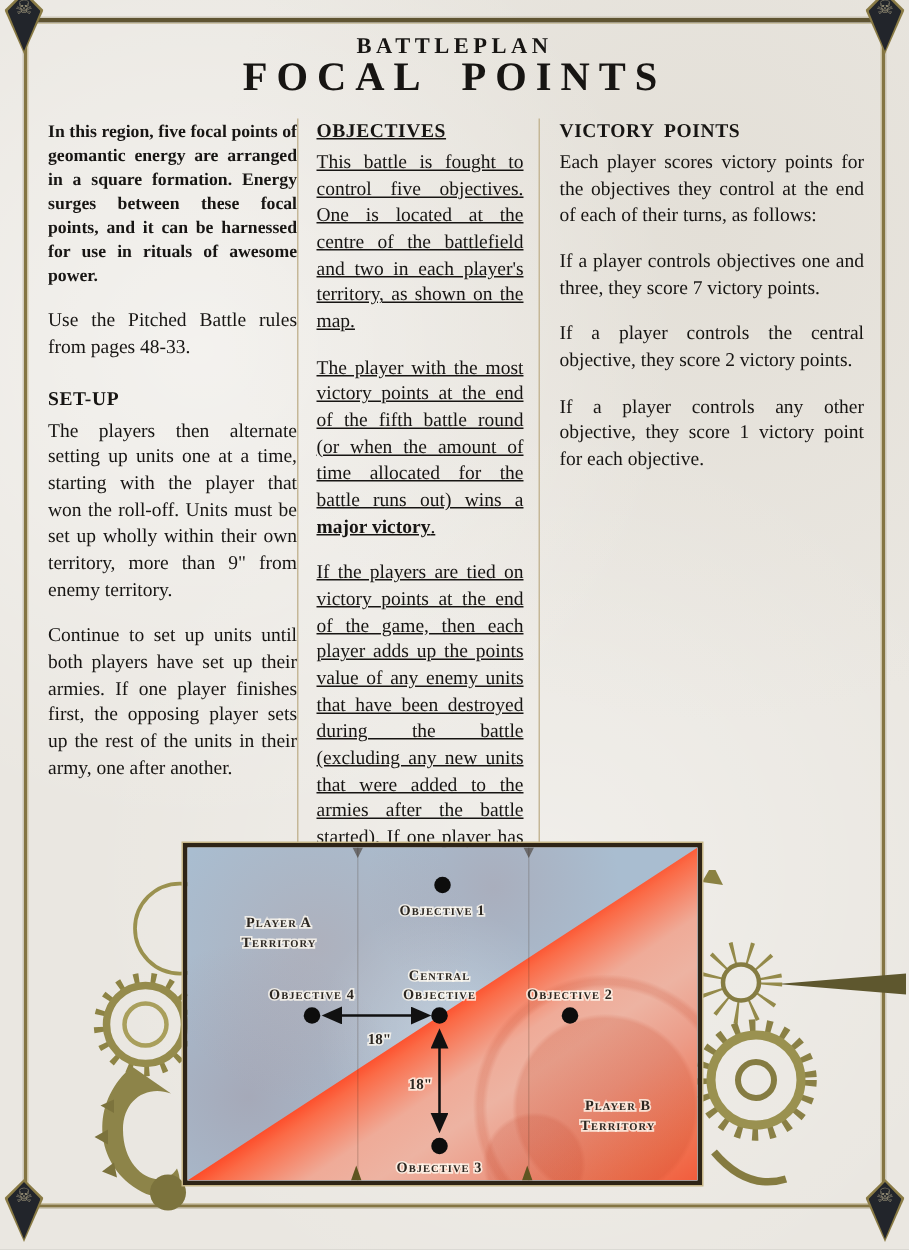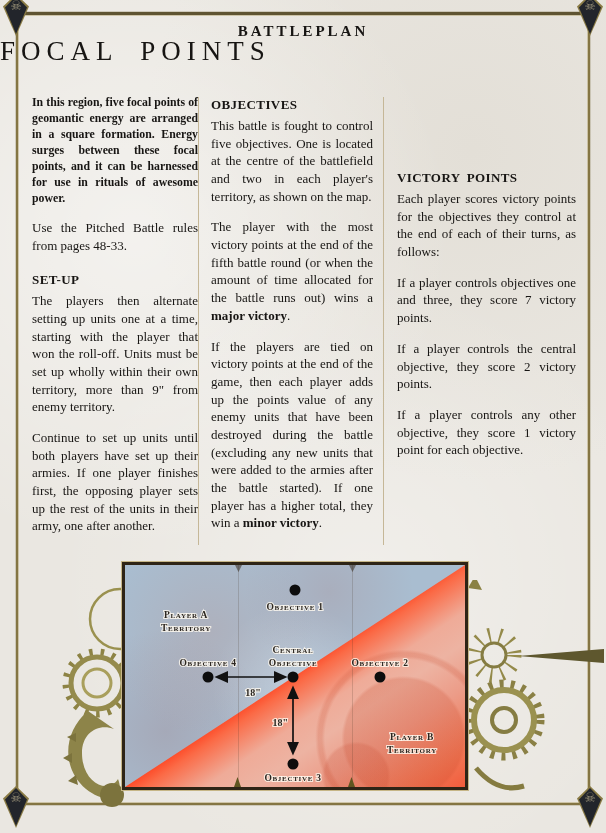--- a/index.html
+++ b/index.html
@@ -23,31 +23,31 @@
     clip-path:polygon(50% 0%,100% 30%,50% 100%,0% 30%);}
   .diamond .inner{position:absolute;inset:2px;background:#22252b;
     clip-path:polygon(50% 0%,100% 30%,50% 100%,0% 30%);}
   .diamond .skull{position:absolute;top:4px;left:0;width:100%;text-align:center;
     color:#9a9278;font-size:13px;font-family:"DejaVu Sans", sans-serif;}
   .d-tl{left:3px;top:-6px;} .d-tr{left:577px;top:-6px;}
   .d-bl{left:3px;top:786px;} .d-br{left:577px;top:786px;}
 
   .kicker{position:absolute;top:23px;left:0;width:100%;text-align:center;
     font-size:15px;font-weight:bold;letter-spacing:3px;}
-  .title{position:absolute;top:36px;left:0;width:100%;
-    font-size:27px;font-weight:normal;letter-spacing:6px;word-spacing:10px;}
-
-  .content{position:absolute;left:32px;top:79px;width:544px;height:484px;display:flex;align-items:center;}
+  .title{position:absolute;top:36px;left:0;width:100%;text-align:center;
+    font-size:27px;font-weight:bold;letter-spacing:6px;word-spacing:10px;}
+
+  .content{position:absolute;left:32px;top:79px;width:544px;height:484px;display:flex;}
   .content p{margin:0 0 13px;font-size:13px;line-height:1.36;text-align:justify;}
   .content h3{margin:18px 0 4px;font-size:13px;letter-spacing:.4px;word-spacing:3px;}
   .content h3.first{margin-top:0;}
   .col1{width:166px;}
   .col1 .intro{font-weight:bold;font-size:11.8px;}
-  .col2{width:186px;border-left:1px solid #c5b797;border-right:1px solid #c5b797;
-    padding:0 10px 0 12px;box-sizing:border-box;}
+  .col2{width:162px;border-left:1px solid #c5b797;border-right:1px solid #c5b797;
+    padding:0 10px 0 12px;box-sizing:border-box;text-decoration:underline;}
   .col3{flex:1;padding-left:13px;box-sizing:border-box;}
 
   .map{position:absolute;left:122px;top:562px;width:346px;height:228px;
     border:3px solid #2e2416;box-sizing:border-box;z-index:2;
     box-shadow:0 0 0 1px #c6b687;}
   .map-blue{position:absolute;inset:0;background:#a9bdd0;
     background-image:
       radial-gradient(circle at 25% 30%, rgba(195,120,100,.18), rgba(195,120,100,0) 35%),
       radial-gradient(circle at 60% 12%, rgba(170,90,80,.15), rgba(170,90,80,0) 30%),
       radial-gradient(circle at 12% 75%, rgba(150,90,90,.2), rgba(150,90,90,0) 30%),

